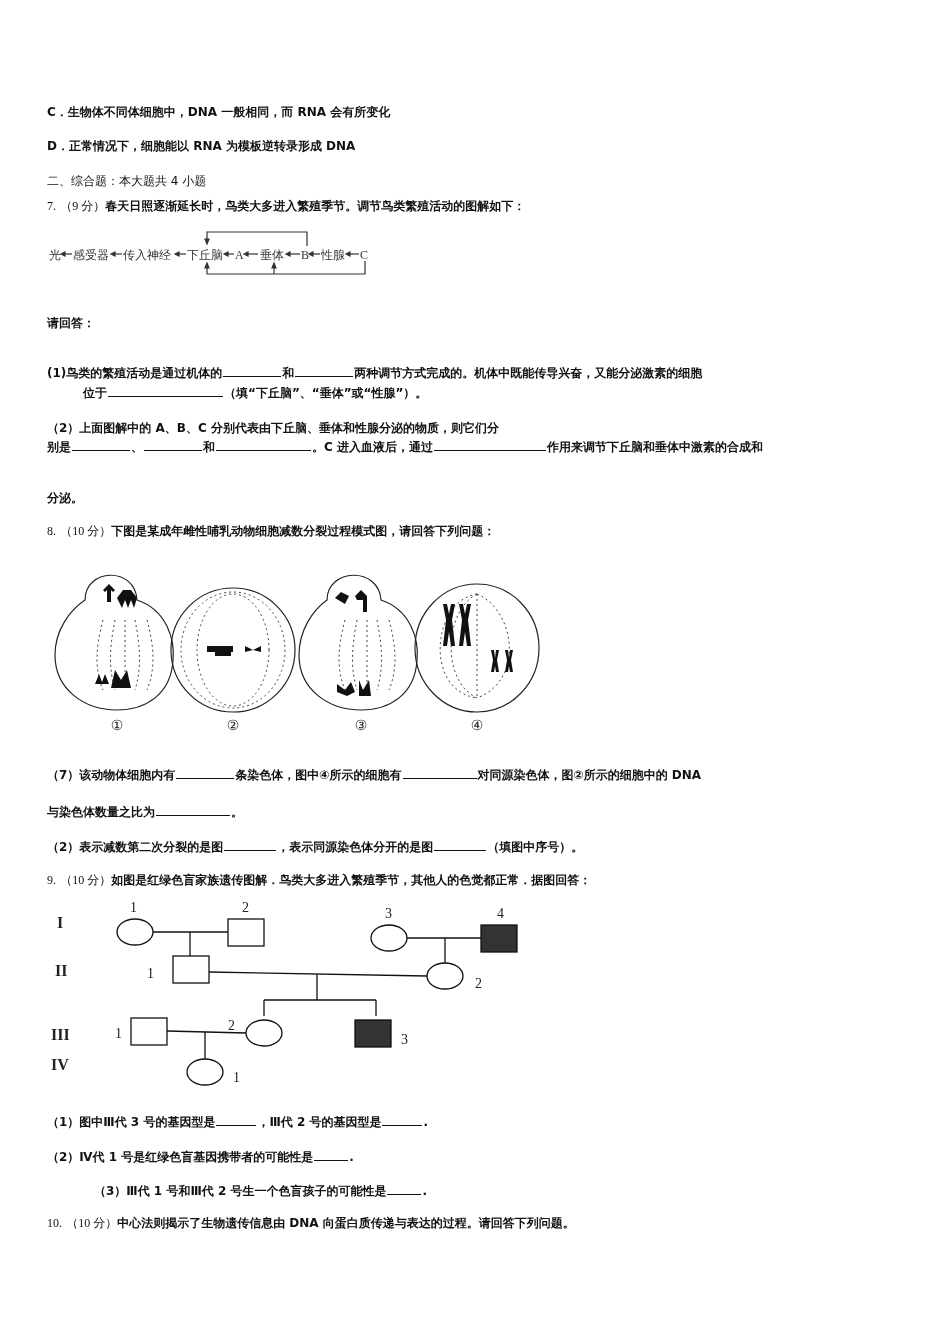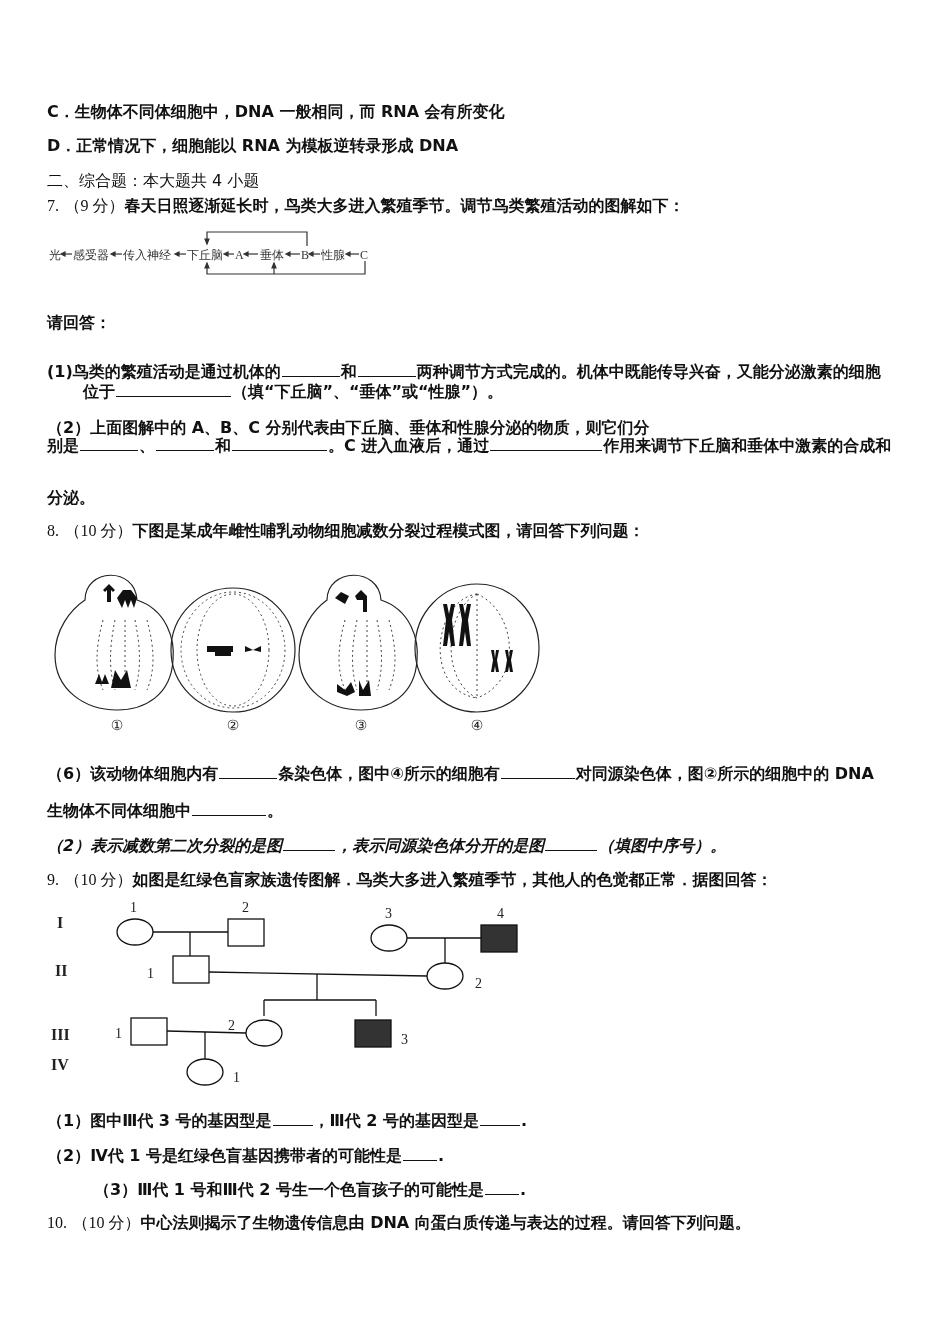--- a/index.html
+++ b/index.html
@@ -1,18 +1,18 @@
 <!DOCTYPE html>
 <html><head>
 <meta charset="utf-8">
 <style>
   html, body { margin:0; padding:0; background:#ffffff; }
   body { width:950px; height:1344px; position:relative; overflow:hidden;
          font-family:"DejaVu Sans","Liberation Sans",sans-serif; color:#111; }
-  .line { position:absolute; left:47px; font-size:16px; line-height:20px; white-space:nowrap; font-weight:bold; }
+  .line { position:absolute; left:47px; font-size:12px; line-height:20px; white-space:nowrap; font-weight:bold; }
   .line.normal { font-weight:normal; }
   .num { font-family:"Liberation Serif","DejaVu Serif",serif; font-weight:normal; }
   .blank { display:inline-block; border-bottom:1.3px solid #111; height:14px; vertical-align:baseline; margin:0 1px; }
   .fig { position:absolute; }
   svg text { font-family:"Liberation Serif","DejaVu Serif",serif; }
 </style>
 </head>
 <body>
 
 <div class="line" style="top:102px;">
@@ -143,26 +143,26 @@
     <g font-size="14" fill="#222" text-anchor="middle">
       <text x="72" y="170">①</text>
       <text x="188" y="170">②</text>
       <text x="316" y="170">③</text>
       <text x="432" y="170">④</text>
     </g>
   </svg>
 </div>
 
 <div class="line" style="top:764px;">
-  <span>（6）该动物体细胞内有</span><span class="blank" style="width:58px"></span><span>条染色体，图中④所示的细胞有</span><span class="blank" style="width:74px"></span><span>对同源染色体，图②所示的细胞中的 DNA</span>
+  <span>（7）该动物体细胞内有</span><span class="blank" style="width:58px"></span><span>条染色体，图中④所示的细胞有</span><span class="blank" style="width:74px"></span><span>对同源染色体，图②所示的细胞中的 DNA</span>
 </div>
 <div class="line" style="top:801px;">
-  <span>生物体不同体细胞中</span><span class="blank" style="width:74px"></span><span>。</span>
-</div>
-<div class="line" style="top:836px;font-style:italic;">
+  <span>与染色体数量之比为</span><span class="blank" style="width:74px"></span><span>。</span>
+</div>
+<div class="line" style="top:836px;">
   <span>（2）表示减数第二次分裂的是图</span><span class="blank" style="width:52px"></span><span>，表示同源染色体分开的是图</span><span class="blank" style="width:52px"></span><span>（填图中序号）。</span>
 </div>
 
 <div class="line" style="top:870px;">
   <span class="num">9.</span>
   <span class="num">（10 分）</span><span>如图是红绿色盲家族遗传图解．鸟类大多进入繁殖季节，其他人的色觉都正常．据图回答：</span>
 </div>
 
 <div class="fig" style="left:45px; top:898px;">
   <svg width="500" height="200" viewBox="0 0 500 200">

